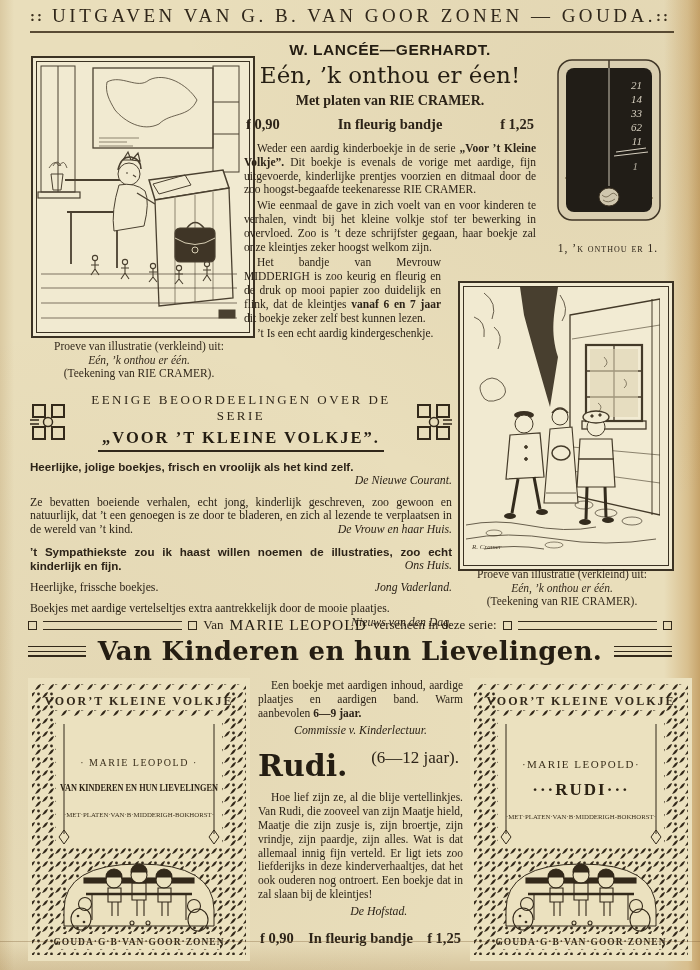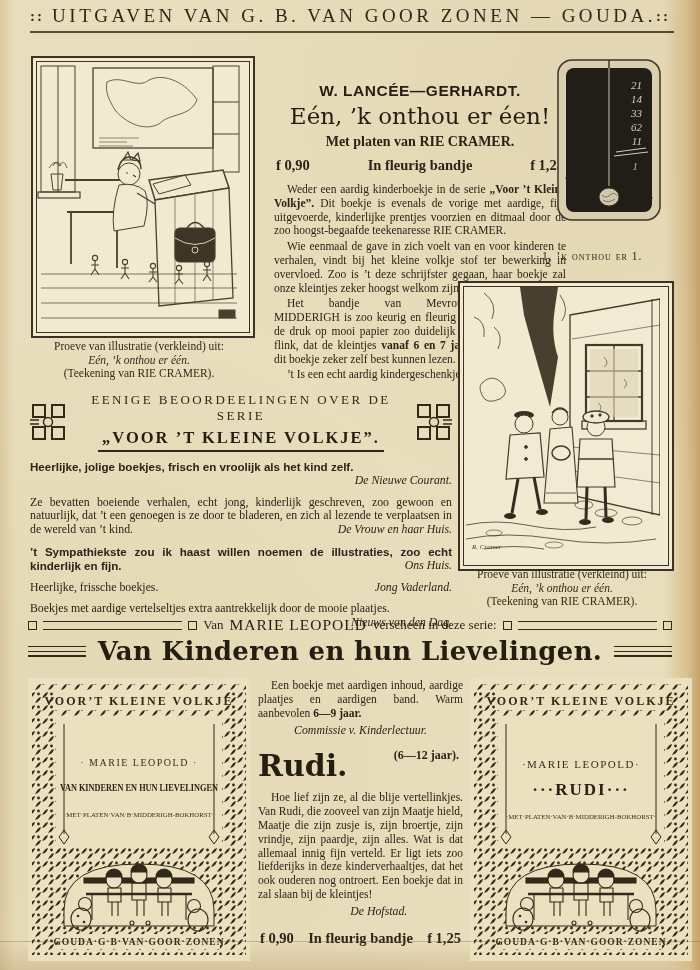--- a/index.html
+++ b/index.html
@@ -23,23 +23,23 @@
   
   .frame{border:2px solid #3b3223;padding:3px;background:#f1ead1;}
   .frame .inner{border:1px solid #3b3223;height:100%;box-sizing:border-box;overflow:hidden;}
   .ill-left{left:31px;top:56px;width:214px;height:272px;}
   .ill-right{left:458px;top:281px;width:206px;height:280px;}
   
   .cap{text-align:center;font-size:11.5px;line-height:13.5px;color:#33291c;}
   .cap .it{font-style:italic;}
   .cap-left{left:26px;top:340px;width:226px;}
   .cap-right{left:448px;top:568px;width:228px;}
-  .slate-cap{left:542px;top:250px;width:132px;text-align:left;font-size:11.5px;letter-spacing:1px;font-variant:small-caps;}
-  
-  .col-main{left:274px;top:41px;width:292px;margin-top:41px;}
+  .slate-cap{left:542px;top:242px;width:132px;text-align:center;font-size:11.5px;letter-spacing:1px;font-variant:small-caps;}
+  
+  .col-main{left:244px;top:41px;width:292px;}
   .auth{text-align:center;font-family:"Liberation Sans",sans-serif;font-weight:700;font-size:15.5px;letter-spacing:.5px;color:#241d12;}
   .btitle{text-align:center;font-family:"DejaVu Serif",serif;font-weight:400;font-size:23px;margin-top:3px;color:#241d12;white-space:nowrap;}
   .plates{text-align:center;font-weight:700;font-size:14px;margin-top:5px;}
   .prices{display:flex;justify-content:space-between;font-weight:700;font-size:14.5px;margin:7px 2px 0 2px;}
   p.body{font-size:11.5px;line-height:13.8px;text-align:justify;text-indent:13px;margin:0;}
   p.body.first{margin-top:9px;}
   p.body + p.body{margin-top:2px;}
   p.body.narrow{width:197px;}
   .bold{font-weight:700;}
   
@@ -61,21 +61,21 @@
   .bn-pre,.bn-post{font-size:13px;white-space:nowrap;}
   .bn-auth{font-size:15.5px;letter-spacing:1px;white-space:nowrap;color:#241d12;}
   .title-row{left:28px;right:28px;top:636px;display:flex;align-items:center;gap:12px;}
   .r3{flex:1;height:11px;background:repeating-linear-gradient(to bottom,#33291a 0 1.5px,transparent 1.5px 4.75px);}
   .big-title{font-family:"DejaVu Serif",serif;font-weight:700;font-size:26px;white-space:nowrap;color:#241d12;letter-spacing:.3px;}
   
   .col-bot{left:258px;top:679px;width:205px;}
   .src-c{text-align:center;font-style:italic;font-size:11.8px;margin-top:3px;}
   .rudi-row{display:flex;align-items:flex-start;margin-top:10px;}
   .rudi{font-family:"DejaVu Serif",serif;font-weight:700;font-size:30px;color:#241d12;}
-  .rage{margin-left:auto;font-weight:700;font-size:12px;padding-right:4px;}
+  .rage{margin-left:auto;font-weight:400;font-size:17px;padding-right:4px;}
   .src-r{padding-left:45%;font-style:italic;font-size:11.8px;margin-top:2px;}
   .prices2{display:flex;justify-content:space-between;font-weight:700;font-size:14.5px;margin-top:11px;padding:0 2px;}
   
   .cover-l{left:28px;top:678px;}
   .cover-r{left:470px;top:678px;}
   .fold{left:0;right:0;top:941px;border-top:1px solid rgba(125,95,55,.35);}
   svg text{font-family:"Liberation Serif",serif;}
 </style>
 </head>
 <body>

